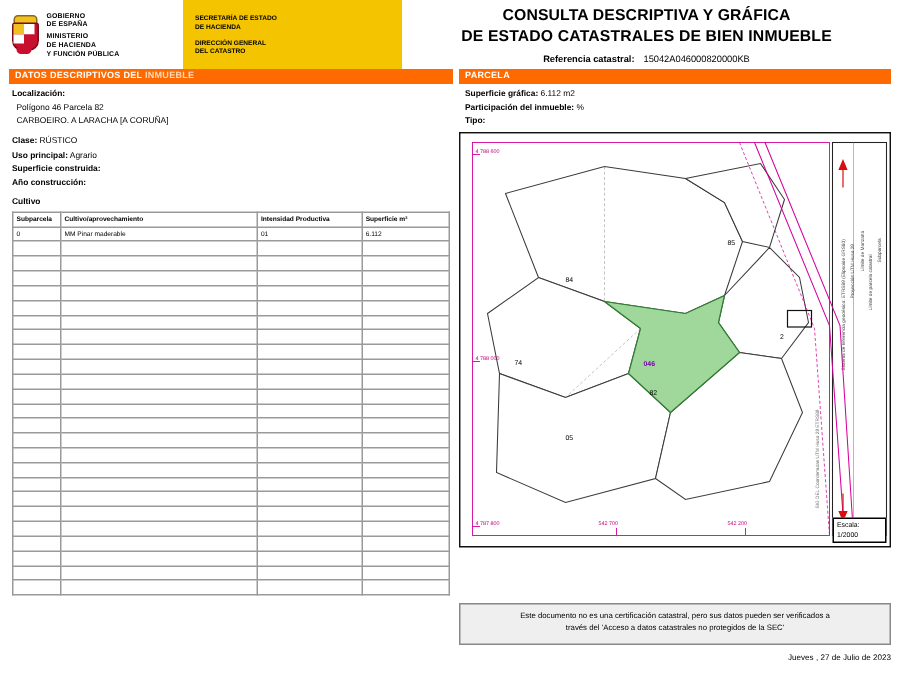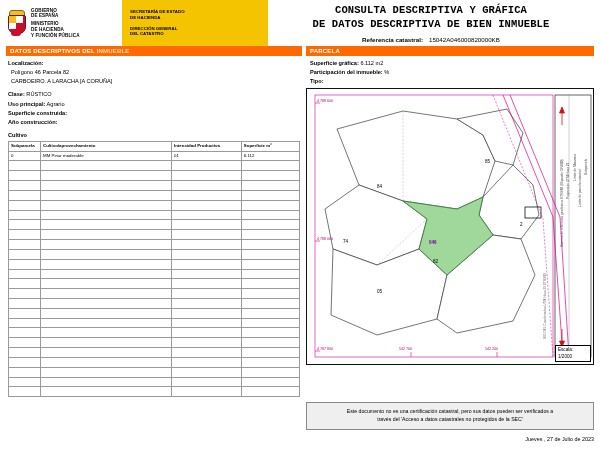--- a/index.html
+++ b/index.html
@@ -112,21 +112,20 @@
     padding-right: 6px;
     box-sizing: border-box;
   }
   .hdr-title .t1,
   .hdr-title .t2 {
     font-size: 10.5px;
     font-weight: bold;
     letter-spacing: 0.1px;
     line-height: 1.35;
     text-align: left;
-    font-family: Liberation Mono, monospace;
   }
   .hdr-ref {
     margin-top: 5px;
     font-size: 6.2px;
     text-align: center;
   }
   .hdr-ref b { font-weight: bold; }
   .hdr-ref .refval { margin-left: 6px; }
 
   
@@ -291,21 +290,21 @@
     </div>
     <div class="ysep"></div>
     <div class="y2">
       <div>DIRECCIÓN GENERAL</div>
       <div>DEL CATASTRO</div>
     </div>
   </div>
 
   <div class="hdr-title">
     <div class="t1">CONSULTA DESCRIPTIVA Y GRÁFICA</div>
-    <div class="t2">DE DATOS DESCRIPTIVA DE BIEN INMUEBLE</div>
+    <div class="t2">DE ESTADO CATASTRALES DE BIEN INMUEBLE</div>
     <div class="hdr-ref">
       <b>Referencia catastral:</b><span class="refval">15042A046000820000KB</span>
     </div>
   </div>
 </div>
 
 <div class="body-wrap">
 
   <div class="col-left">
     <div class="section-bar"><span>DATOS DESCRIPTIVOS DEL </span><span class="hl">INMUEBLE</span></div>

